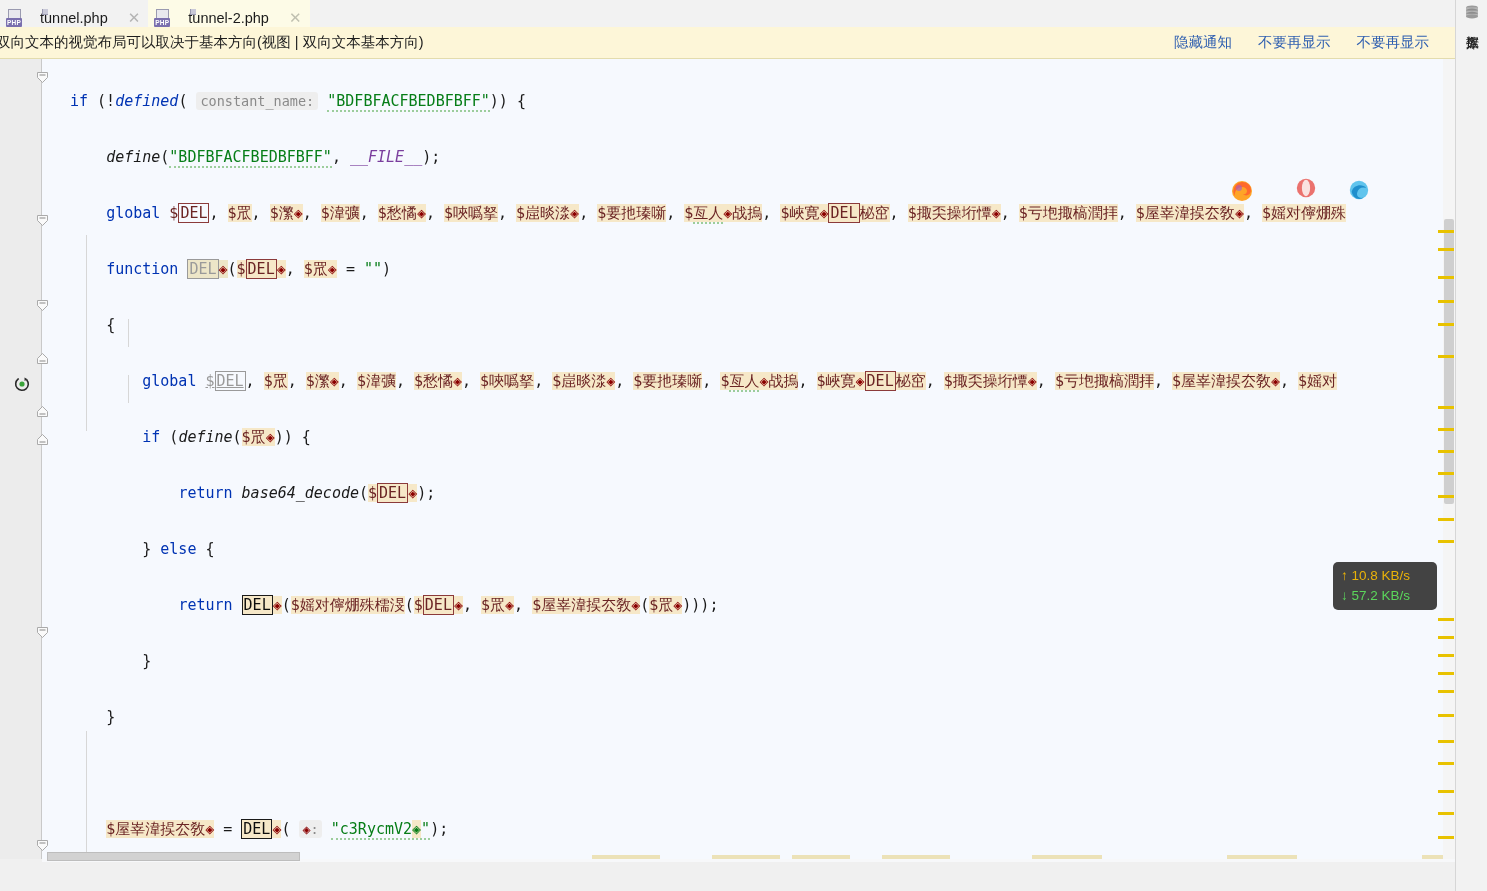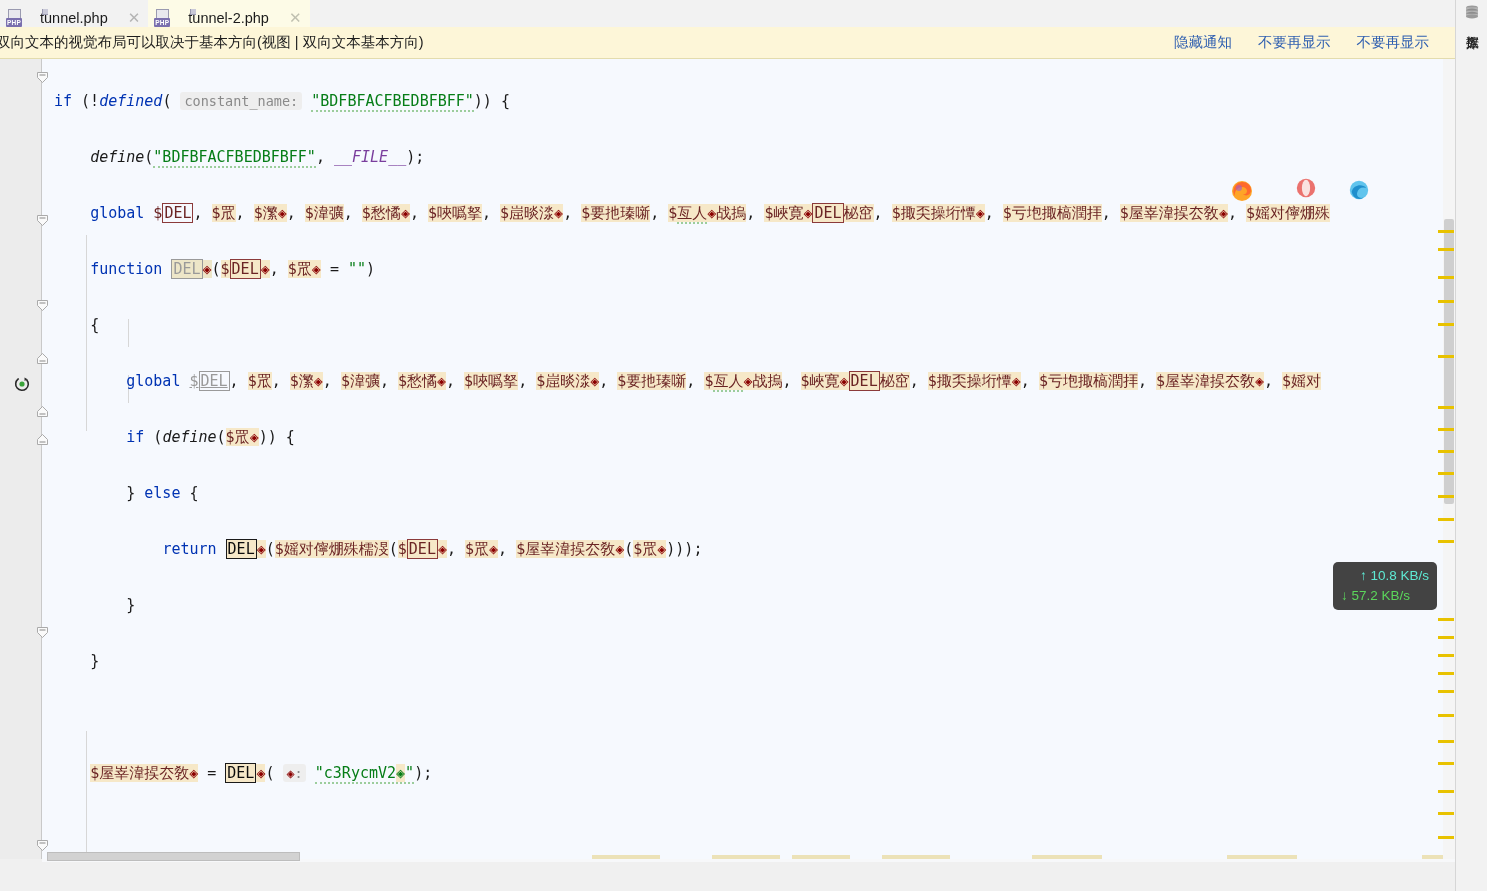--- a/index.html
+++ b/index.html
@@ -51,21 +51,21 @@
   .gutter-line{position:absolute;left:41px;top:0;width:1px;height:800px;
     background:#c9c9c9;}
   .fold{position:absolute;left:36px;width:13px;height:13px;}
   .fold svg{display:block;}
   .run-icon{position:absolute;left:14px;top:317px;width:16px;height:16px;}
 
   .code{position:absolute;left:42px;top:0;width:1401px;height:800px;
     font-family:"DejaVu Sans Mono","Liberation Mono",monospace;
     font-size:15px;line-height:28px;white-space:pre;overflow:hidden;
     color:#0d0d0d;}
-  .code .ln{height:28px;padding-left:12px;}
+  .code .ln{height:28px;padding-left:28px;}
   
   .kw{color:#0033b3;}
   .kwi{color:#0033b3;font-style:italic;}
   .fn{color:#1a1a1a;font-style:italic;}
   .magic{color:#7a3e9d;font-style:italic;}
   .str{color:#067d17;}
   .var{color:#6b2424;}
   .pun{color:#1a1a1a;}
   .hl{background:#f6e8c8;}
   .hlg{background:#ede6c8;}
@@ -103,21 +103,21 @@
     background:#f2f2f2;border-left:1px solid #d6d6d6;box-sizing:border-box;}
   .db-icon{position:absolute;left:8px;top:5px;width:16px;height:14px;}
   .vlabel{position:absolute;left:6px;top:26px;width:20px;
     writing-mode:vertical-rl;font-size:13px;color:#1d1d1d;
     letter-spacing:0px;line-height:20px;}
 
   
   .netwidget{position:absolute;left:1333px;top:562px;width:104px;height:48px;
     background:#434343;border-radius:5px;padding:4px 8px;box-sizing:border-box;
     font-size:13.5px;line-height:20px;z-index:50;}
-  .netwidget .up{color:#5eead4;text-align:right;}
+  .netwidget .up{color:#eab308;}
   .netwidget .down{color:#5bd65b;}
 
   
   .hbar{position:absolute;left:42px;top:852px;width:1401px;height:10px;}
   .hthumb{position:absolute;left:5px;top:0;width:253px;height:9px;
     background:#d2d2d2;border:1px solid #bdbdbd;box-sizing:border-box;}
   .hmark{position:absolute;top:3px;height:4px;background:#ece2b8;}
   .bottombar{position:absolute;left:0;top:862px;width:1455px;height:29px;
     background:#f0f0f0;}
   .leftstrip{position:absolute;left:0;top:859px;width:42px;height:32px;background:#f0f0f0;}
@@ -225,20 +225,21 @@
     <div class="iguide" style="left:86px;top:672px;height:140px;"></div>
 
     <div class="code">
 <div class="ln"><span class="kw">if</span> <span class="pun">(!</span><span class="kwi">defined</span><span class="pun">(</span> <span class="hint">constant_name:</span> <span class="str sq">"BDFBFACFBEDBFBFF"</span><span class="pun">)) {</span></div>
 <div class="ln">    <span class="fn">define</span><span class="pun">(</span><span class="str sq">"BDFBFACFBEDBFBFF"</span><span class="pun">,</span> <span class="magic">__FILE__</span><span class="pun">);</span></div>
 <div class="ln">    <span class="kw">global</span> <span class="var">$<span class="delbox">DEL</span></span><span class="pun">,</span> <span class="hl var">$罛</span><span class="pun">,</span> <span class="hl var">$瀿<span class="rep">◈</span></span><span class="pun">,</span> <span class="hl var">$湋彍</span><span class="pun">,</span> <span class="hl var">$愁憰<span class="rep">◈</span></span><span class="pun">,</span> <span class="hl var">$唊噅拏</span><span class="pun">,</span> <span class="hl var">$崫晱渁<span class="rep">◈</span></span><span class="pun">,</span> <span class="hl var">$要扡瑧噺</span><span class="pun">,</span> <span class="hl var">$<span class="sq">亙人</span><span class="rep">◈</span>战摀</span><span class="pun">,</span> <span class="hl var">$峽寛<span class="rep">◈</span><span class="delbox">DEL</span>柲窋</span><span class="pun">,</span> <span class="hl var">$掫奀操垳憛<span class="rep">◈</span></span><span class="pun">,</span> <span class="hl var">$亏垉掫槁潤拝</span><span class="pun">,</span> <span class="hl var">$屋峷湋捑厺敎<span class="rep">◈</span></span><span class="pun">,</span> <span class="hl var">$媱对儜焩殊</span></div>
 <div class="ln">    <span class="kw">function</span> <span class="hlg"><span class="delgray">DEL</span><span class="rep">◈</span></span><span class="pun">(</span><span class="hl var">$<span class="delbox">DEL</span><span class="rep">◈</span></span><span class="pun">,</span> <span class="hl var">$罛<span class="rep">◈</span></span> <span class="pun">=</span> <span class="str">""</span><span class="pun">)</span></div>
 <div class="ln">    <span class="pun">{</span></div>
 <div class="ln">        <span class="kw">global</span> <span class="var grayv">$<span class="delgray">DEL</span></span><span class="pun">,</span> <span class="hl var">$罛</span><span class="pun">,</span> <span class="hl var">$瀿<span class="rep">◈</span></span><span class="pun">,</span> <span class="hl var">$湋彍</span><span class="pun">,</span> <span class="hl var">$愁憰<span class="rep">◈</span></span><span class="pun">,</span> <span class="hl var">$唊噅拏</span><span class="pun">,</span> <span class="hl var">$崫晱渁<span class="rep">◈</span></span><span class="pun">,</span> <span class="hl var">$要扡瑧噺</span><span class="pun">,</span> <span class="hl var">$<span class="sq">亙人</span><span class="rep">◈</span>战摀</span><span class="pun">,</span> <span class="hl var">$峽寛<span class="rep">◈</span><span class="delbox">DEL</span>柲窋</span><span class="pun">,</span> <span class="hl var">$掫奀操垳憛<span class="rep">◈</span></span><span class="pun">,</span> <span class="hl var">$亏垉掫槁潤拝</span><span class="pun">,</span> <span class="hl var">$屋峷湋捑厺敎<span class="rep">◈</span></span><span class="pun">,</span> <span class="hl var">$媱对</span></div>
 <div class="ln">        <span class="kw">if</span> <span class="pun">(</span><span class="fn">define</span><span class="pun">(</span><span class="hl var">$罛<span class="rep">◈</span></span><span class="pun">)) {</span></div>
+<div class="ln">            <span class="kw">return</span> <span class="fn">base64_decode</span><span class="pun">(</span><span class="hl var">$<span class="delbox">DEL</span><span class="rep">◈</span></span><span class="pun">);</span></div>
 <div class="ln">        <span class="pun">} </span><span class="kw">else</span><span class="pun"> {</span></div>
 <div class="ln">            <span class="kw">return</span> <span class="hl"><span class="delbox2">DEL</span><span class="rep">◈</span></span><span class="pun">(</span><span class="hl var">$媱对儜焩殊檽渂</span><span class="pun">(</span><span class="hl var">$<span class="delbox">DEL</span><span class="rep">◈</span></span><span class="pun">,</span> <span class="hl var">$罛<span class="rep">◈</span></span><span class="pun">,</span> <span class="hl var">$屋峷湋捑厺敎<span class="rep">◈</span></span><span class="pun">(</span><span class="hl var">$罛<span class="rep">◈</span></span><span class="pun">)));</span></div>
 <div class="ln">        <span class="pun">}</span></div>
 <div class="ln">    <span class="pun">}</span></div>
 <div class="ln"> </div>
 <div class="ln">    <span class="hl var">$屋峷湋捑厺敎<span class="rep">◈</span></span> <span class="pun">=</span> <span class="hl"><span class="delbox2">DEL</span><span class="rep">◈</span></span><span class="pun">(</span> <span class="hintn"><span class="rep">◈</span>:</span> <span class="str sq">"c3RycmV2<span class="hl rep" style="color:#067d17">◈</span>"</span><span class="pun">);</span></div>
 
 
 
 

